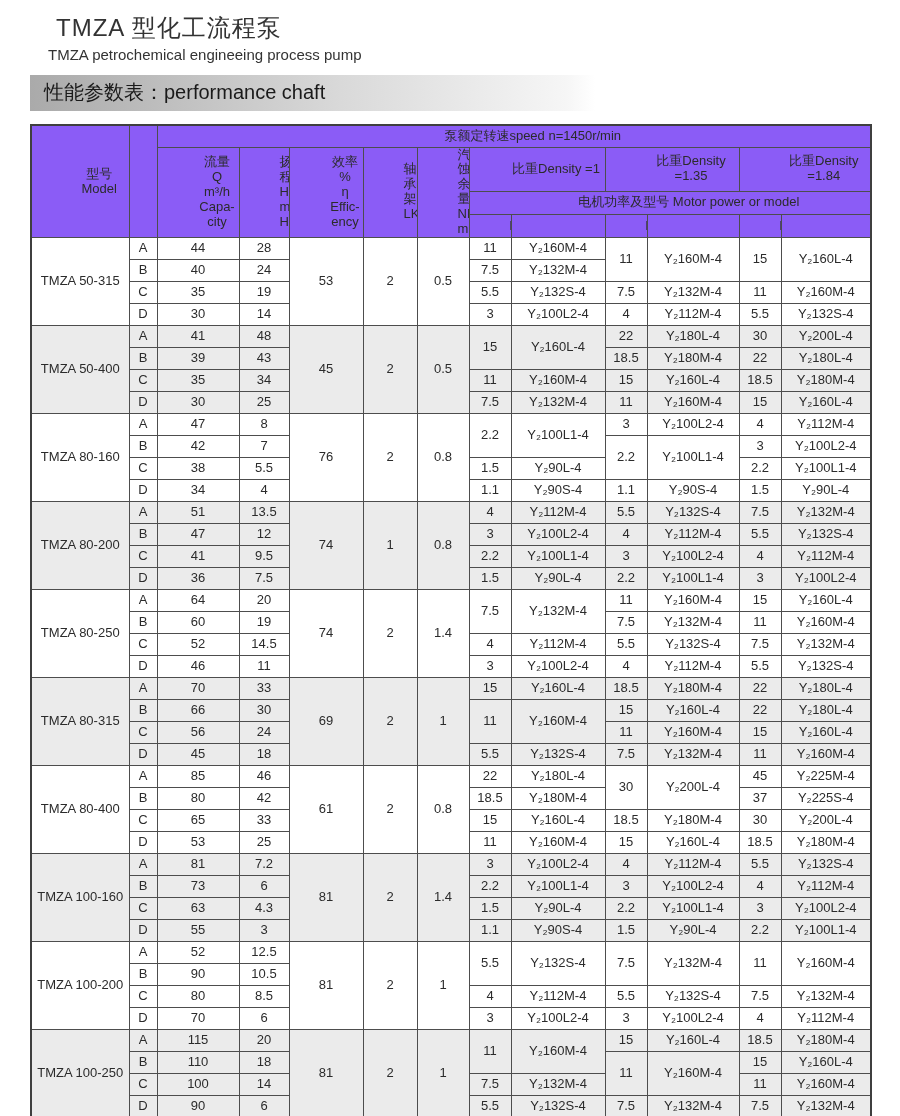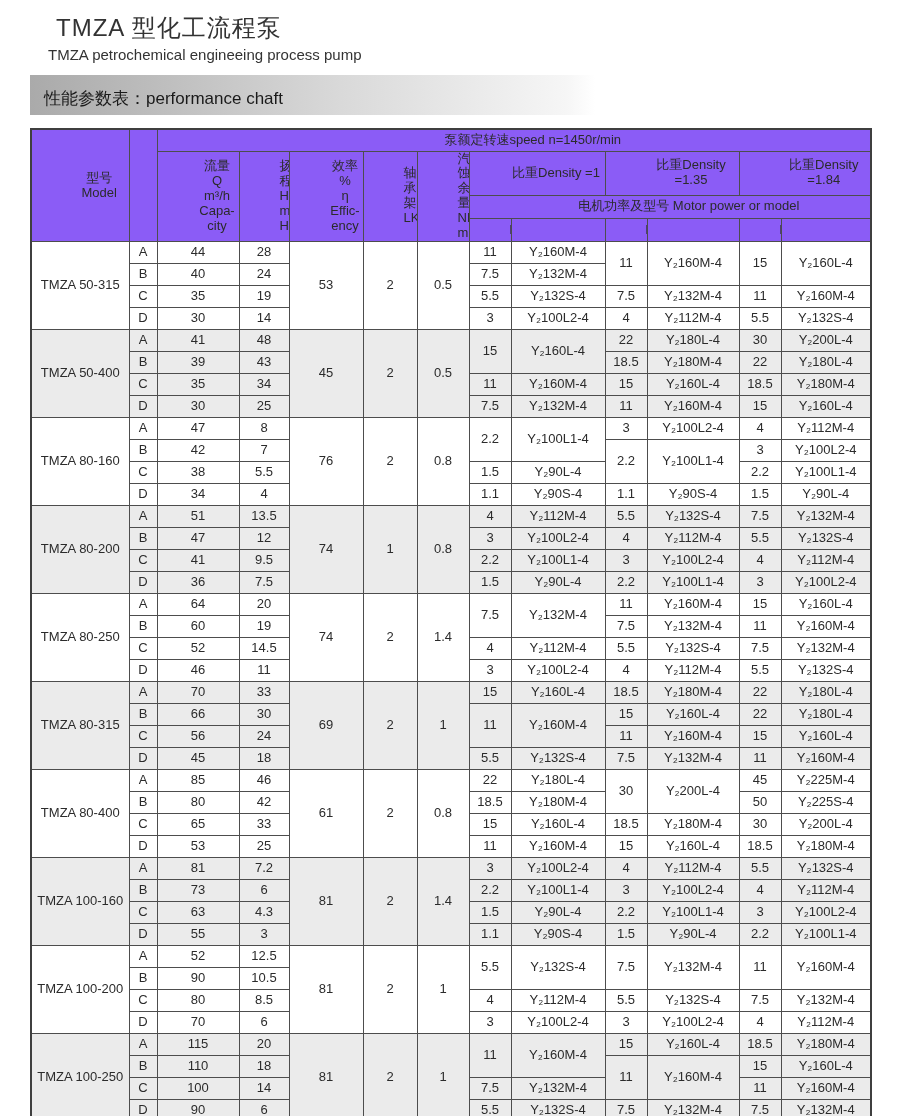--- a/index.html
+++ b/index.html
@@ -12,22 +12,22 @@
   .page { padding:8px 28px 20px 30px; }
   .title {
     margin-left:26px; margin-top:4px;
     font-size:24px; font-weight:normal; color:#333; letter-spacing:1px;
   }
   .subtitle {
     margin-left:18px; margin-top:2px;
     font-size:15px; color:#333;
   }
   .section-bar {
-    margin-top:12px; width:565px; padding:12px 12px 5px 14px;
-    font-size:17px; color:#1a1a1a;
+    margin-top:12px; width:565px; padding:4px 12px 5px 14px;
+    font-size:20px; color:#1a1a1a;
     background:linear-gradient(to right,#aaaaaa,#d9d9d9 55%,#f6f6f6 95%,#ffffff);
   }
   table.perf {
     margin-top:13px;
     border-collapse:collapse;
     border:2px solid #3f3f3f;
     width:840px;
     table-layout:fixed;
   }
   table.perf th, table.perf td {
@@ -404,21 +404,21 @@
           <td rowspan="2" class="mdl">Y₂200L-4</td>
           <td>45</td>
           <td class="mdl">Y₂225M-4</td>
         </tr>
         <tr>
           <td>B</td>
           <td>80</td>
           <td>42</td>
           <td>18.5</td>
           <td class="mdl">Y₂180M-4</td>
-          <td>50</td>
+          <td>37</td>
           <td class="mdl">Y₂225S-4</td>
         </tr>
         <tr>
           <td>C</td>
           <td>65</td>
           <td>33</td>
           <td>15</td>
           <td class="mdl">Y₂160L-4</td>
           <td>18.5</td>
           <td class="mdl">Y₂180M-4</td>

